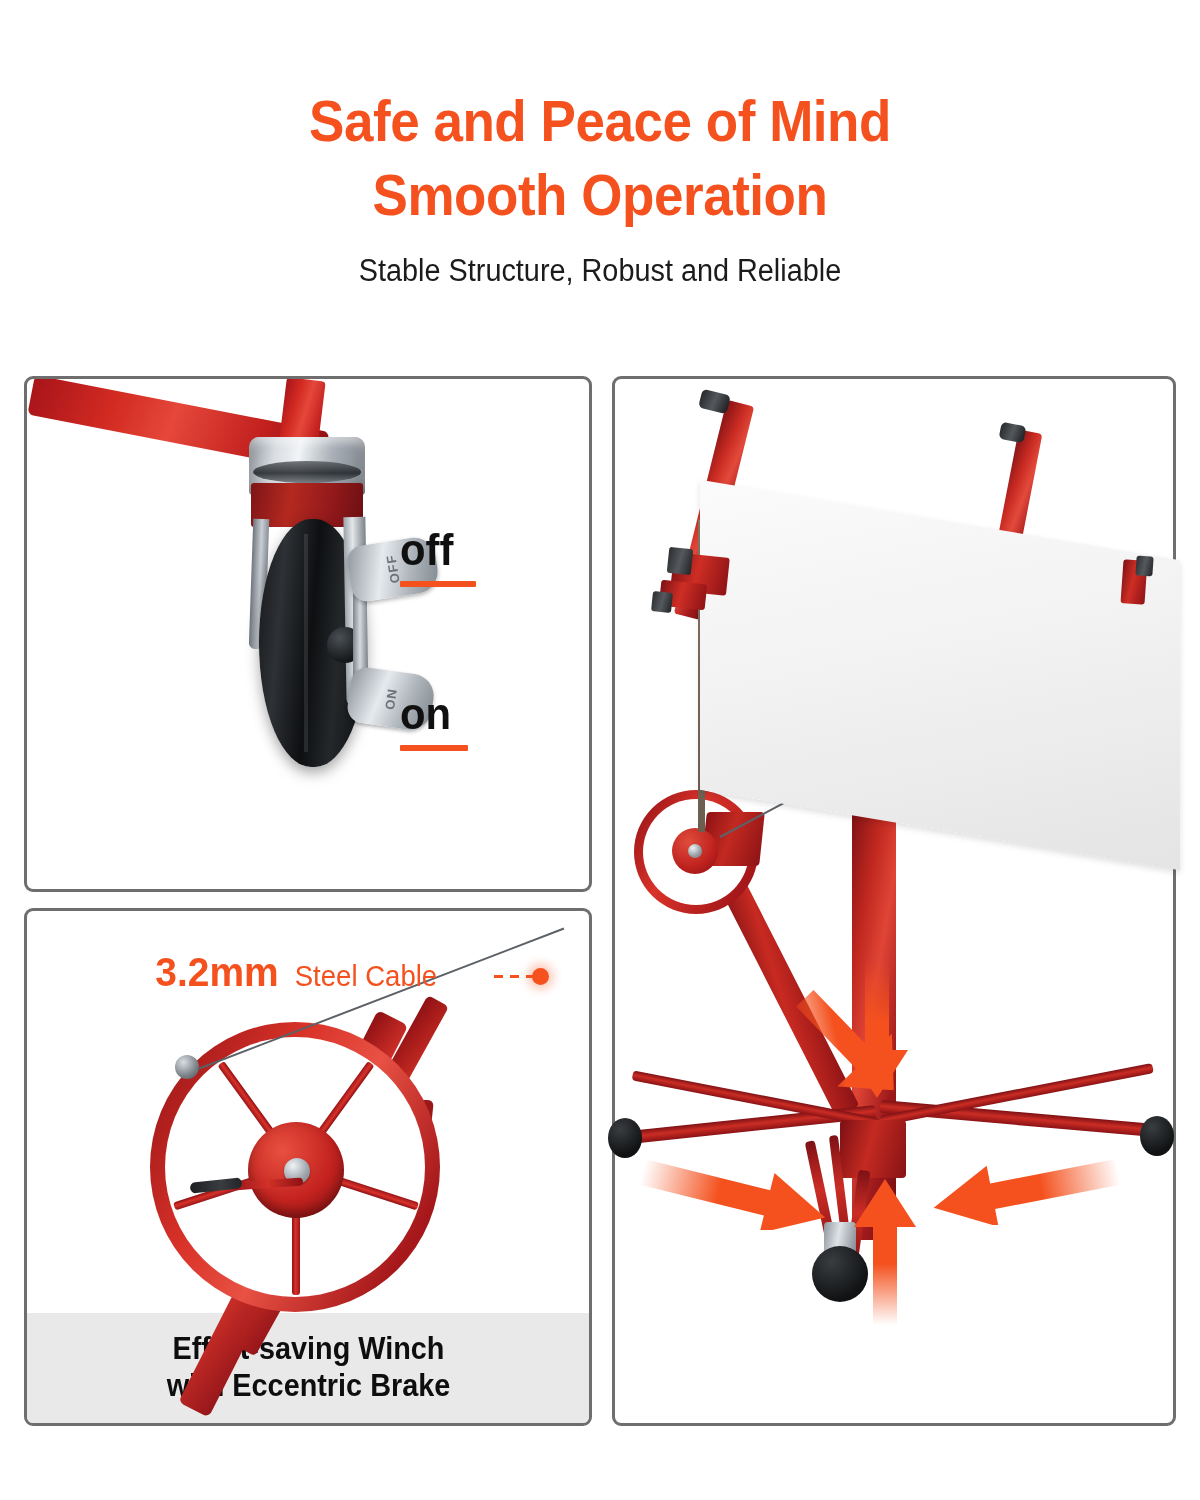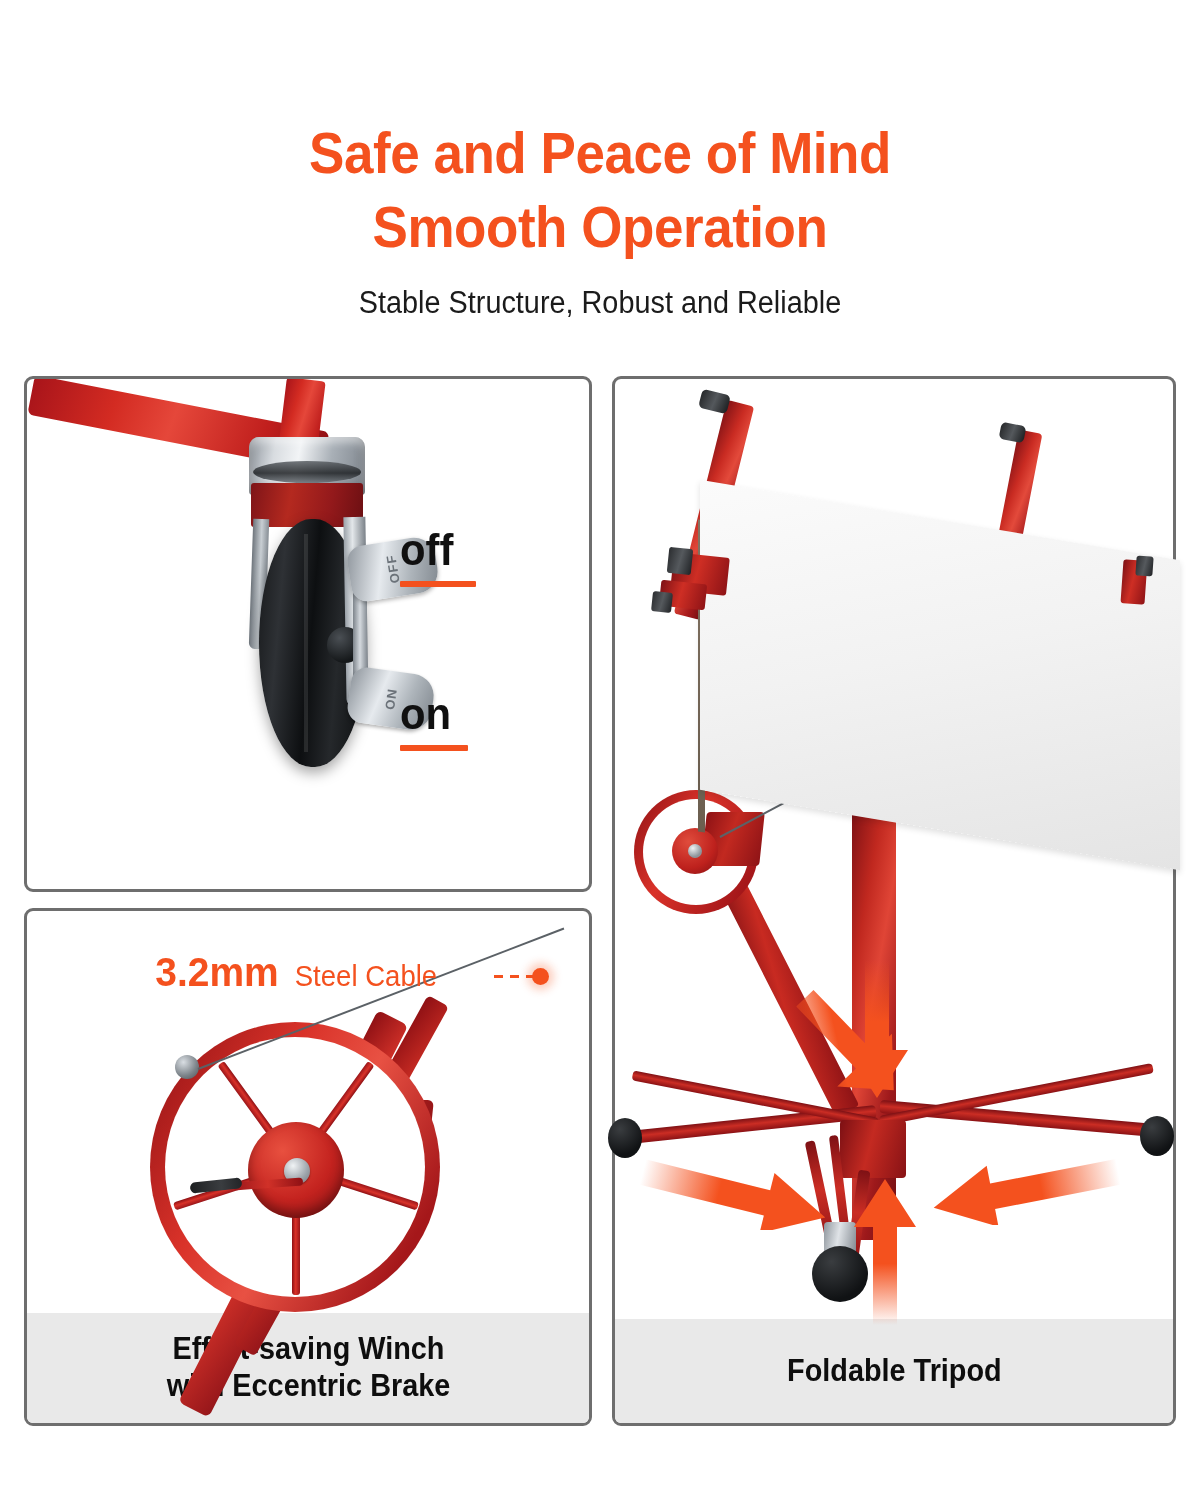--- a/index.html
+++ b/index.html
@@ -4,21 +4,21 @@
 <style>
   * { margin:0; padding:0; box-sizing:border-box; }
   html,body { width:1200px; height:1500px; background:#fff; }
   body {
     font-family:"Liberation Sans","DejaVu Sans",sans-serif;
     -webkit-font-smoothing:antialiased;
     position:relative; overflow:hidden;
   }
 
   
-  .header { width:1200px; padding-top:116px; text-align:center; }
+  .header { width:1200px; padding-top:84px; text-align:center; }
   .headline {
     color:#F4511E;
     font-size:57px; font-weight:bold; line-height:1.30;
     letter-spacing:-0.5px;
     transform:scaleX(0.93); transform-origin:center;
   }
   .subtitle {
     margin-top:20px; color:#1B1B1B;
     font-size:31px; font-weight:400; line-height:1.2;
     transform:scaleX(0.93); transform-origin:center;
@@ -439,23 +439,20 @@
   <div class="cable-label">
     <span class="mm">3.2mm</span>
     <span class="st">Steel Cable</span>
   </div>
   <div class="cable-leader"></div>
   <div class="cable-dot"></div>
 </div>
 
 <div class="panel" id="panel-tripod">
   <div class="panel-body"></div>
-  <div class="caption">
-    <div class="caption-text">Foldable Tripod</div>
-  </div>
 </div>
 
 <div id="tripod-art" style="position:absolute;left:0;top:0;width:1200px;height:1500px;pointer-events:none;">
   <div class="t-mast-a"></div>
   <div class="t-cap t-cap-a"></div>
   <div class="t-mast-b"></div>
   <div class="t-cap t-cap-b"></div>
 
   <div class="t-column"></div>
   <div class="t-winch-arm"></div>

